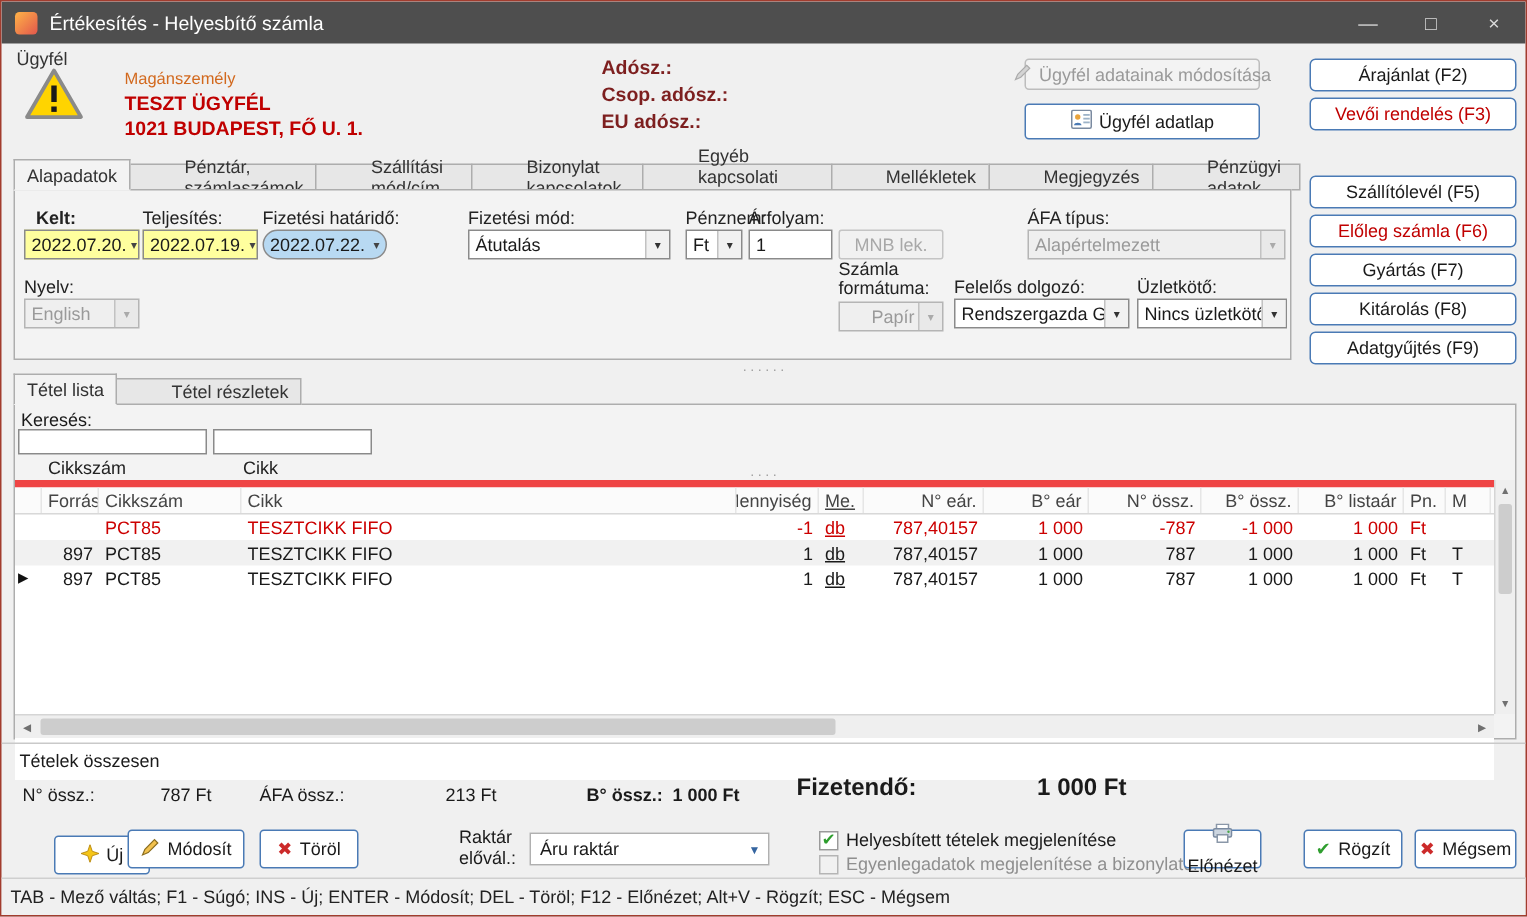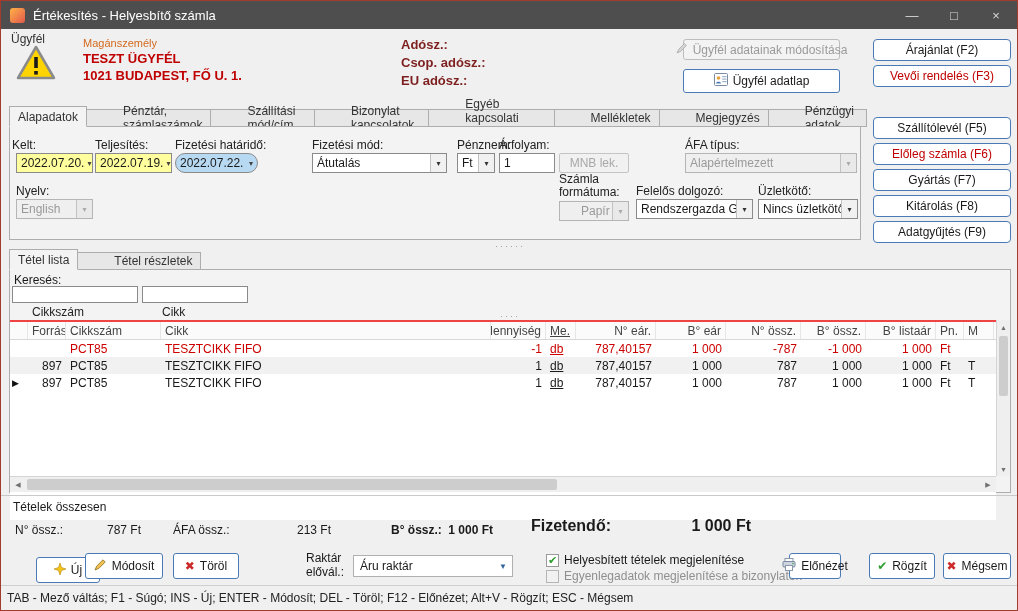--- a/index.html
+++ b/index.html
@@ -7,21 +7,21 @@
 .window{position:relative;width:1018px;height:611px;background:#f0f0f0;border:1px solid #a23c2e;overflow:hidden;}
 .titlebar{position:absolute;top:0;left:0;right:0;height:28px;background:#4e4e4e;display:flex;align-items:center;}
 .app-icon{width:15px;height:15px;margin-left:9px;border-radius:3px;background:linear-gradient(135deg,#ffb347,#e2574c);}
 .title-text{color:#fff;font-size:13px;margin-left:8px;}
 .win-controls{margin-left:auto;display:flex;height:100%;}
 .win-btn{width:42px;height:100%;display:flex;align-items:center;justify-content:center;color:#d9d9d9;font-size:13px;cursor:default;}
 .main-area{position:absolute;top:28px;left:0;width:866px;height:222px;}
 .section-label{position:absolute;left:10px;top:3px;color:#333;}
 .warn-icon{position:absolute;left:15px;top:16px;}
 .cust-info{position:absolute;left:82px;top:7px;}
-.cust-type{color:#d2691e;font-size:11px;line-height:14px;}
+.cust-type{color:#d2691e;font-size:11px;line-height:14px;margin-top:10px;}
 .cust-name,.cust-addr{color:#c00000;font-weight:bold;font-size:13px;line-height:17px;}
 .tax-block{position:absolute;left:400px;top:7px;}
 .tax-block div{color:#7d1f1f;font-weight:bold;font-size:13px;line-height:18px;}
 .btn{display:inline-flex;align-items:center;justify-content:center;background:#fff;border:1px solid #4a7ab5;border-radius:3px;font-size:12px;color:#1a1a1a;gap:5px;white-space:nowrap;}
 .btn.disabled{border-color:#bdbdbd;color:#9a9a9a;background:#f3f3f3;}
 .btn-modify{position:absolute;left:682px;top:10px;width:157px;height:21px;}
 .btn-datasheet{position:absolute;left:682px;top:40px;width:157px;height:24px;}
 .right-col{position:absolute;top:38px;left:872px;width:138px;display:flex;flex-direction:column;}
 .right-col .btn{height:22px;margin-bottom:4px;border-radius:4px;}
 .right-col .gap{height:26px;}
@@ -46,21 +46,21 @@
 .wraplbl{line-height:13px;white-space:normal;}
 .splitter{position:absolute;left:0;top:241px;width:1018px;height:9px;text-align:center;color:#9a9a9a;font-size:9px;letter-spacing:2px;line-height:8px;}
 .item-tabs{position:absolute;left:8px;top:249px;display:flex;align-items:flex-end;height:20px;z-index:2;}
 .items-panel{position:absolute;left:8px;top:268px;width:1002px;height:224px;border:1px solid #adadad;background:#f3f3f3;}
 .search-label{position:absolute;left:4px;top:3px;}
 .search-input{position:absolute;top:16px;height:17px;border:1px solid #8a8a8a;background:#fff;font-size:12px;padding:0 3px;font-family:inherit;}
 .si1{left:2px;width:126px;}
 .si2{left:132px;width:106px;}
 .search-col-label{position:absolute;top:35px;font-size:12px;color:#222;}
 .panel-dots{position:absolute;left:0;top:42px;width:100%;text-align:center;color:#9a9a9a;font-size:9px;letter-spacing:2px;line-height:8px;}
-.grid-region{position:absolute;left:0;top:50px;width:986px;height:200px;background:#fff;border-top:2px solid #ef4444;}
+.grid-region{position:absolute;left:0;top:50px;width:986px;height:200px;background:#fff;border-top:5px solid #ef4444;}
 .grid-header{display:flex;height:18px;background:#fbfbfb;border-bottom:1px solid #d8d8d8;color:#444;}
 .grid-header .c{border-right:1px solid #e6e6e6;}
 .grid-row{display:flex;height:17px;}
 .grid-row.alt{background:#f1f1f1;}
 .grid-row.red{color:#cc0000;}
 .c{padding:0 4px;white-space:nowrap;overflow:hidden;font-size:12px;display:flex;align-items:center;}
 .num{justify-content:flex-end;}
 .w-sel{width:18px;padding:0 2px;font-size:9px;color:#111;}
 .w-forras{width:38px;}
 .w-cikkszam{width:95px;}
@@ -96,21 +96,21 @@
 .btn-torol{left:172px;top:4px;width:66px;}
 .raktar-label{position:absolute;left:305px;top:2px;width:50px;line-height:14px;}
 .raktar-combo{position:absolute;left:352px;top:6px;width:160px;height:22px;border:1px solid #b0b0b0;background:#fff;display:flex;align-items:center;}
 .raktar-combo .val{flex:1;padding:0 6px;white-space:nowrap;}
 .raktar-combo .darr{width:18px;text-align:center;color:#3565a0;font-size:8px;}
 .checks{position:absolute;left:545px;top:3px;}
 .checkrow{display:flex;align-items:center;height:16px;gap:5px;}
 .cbox{width:13px;height:13px;border:1px solid #9a9a9a;background:#fff;display:flex;align-items:center;justify-content:center;font-size:11px;color:#2e9e2e;font-weight:bold;line-height:1;flex:0 0 13px;}
 .checkrow.dim .cbox{background:#f1f1f1;border-color:#b5b5b5;}
 .checkrow.dim .clabel{color:#8f8f8f;}
-.btn-elonezet{left:788px;top:4px;width:52px;}
+.btn-elonezet{left:788px;top:4px;width:52px;flex-direction:column;}
 .btn-rogzit{left:868px;top:4px;width:66px;}
 .btn-megsem{left:942px;top:4px;width:68px;}
 .glyph-green{color:#2f9e2f;font-size:12px;}
 .glyph-red{color:#cc2a2a;font-size:12px;}
 .statusbar{position:absolute;left:0;top:584px;width:1018px;height:25px;border-top:1px solid #cfcfcf;background:#f0f0f0;display:flex;align-items:center;padding-left:6px;color:#222;}
 </style>
 </head>
 <body>
 
 <div class="window">
@@ -171,21 +171,21 @@
       <div class="tab">Pénztár, számlaszámok</div>
       <div class="tab">Szállítási mód/cím</div>
       <div class="tab">Bizonylat kapcsolatok</div>
       <div class="tab">Egyéb kapcsolati adatlap</div>
       <div class="tab">Mellékletek</div>
       <div class="tab">Megjegyzés</div>
       <div class="tab">Pénzügyi adatok</div>
     </div>
 
     <div class="tab-panel">
-      <div class="flabel" style="left:2px;top:11px;">Kelt:</div>
+      <div class="flabel" style="left:14px;top:11px;font-weight:bold;">Kelt:</div>
       <div class="field yellow" style="left:6px;top:26px;width:77px;">
         <span>2022.07.20.</span>
         <span class="darr">▾</span>
       </div>
       <div class="flabel" style="left:85px;top:11px;">Teljesítés:</div>
       <div class="field yellow" style="left:85px;top:26px;width:77px;">
         <span>2022.07.19.</span>
         <span class="darr">▾</span>
       </div>
       <div class="flabel" style="left:165px;top:11px;">Fizetési határidő:</div>

